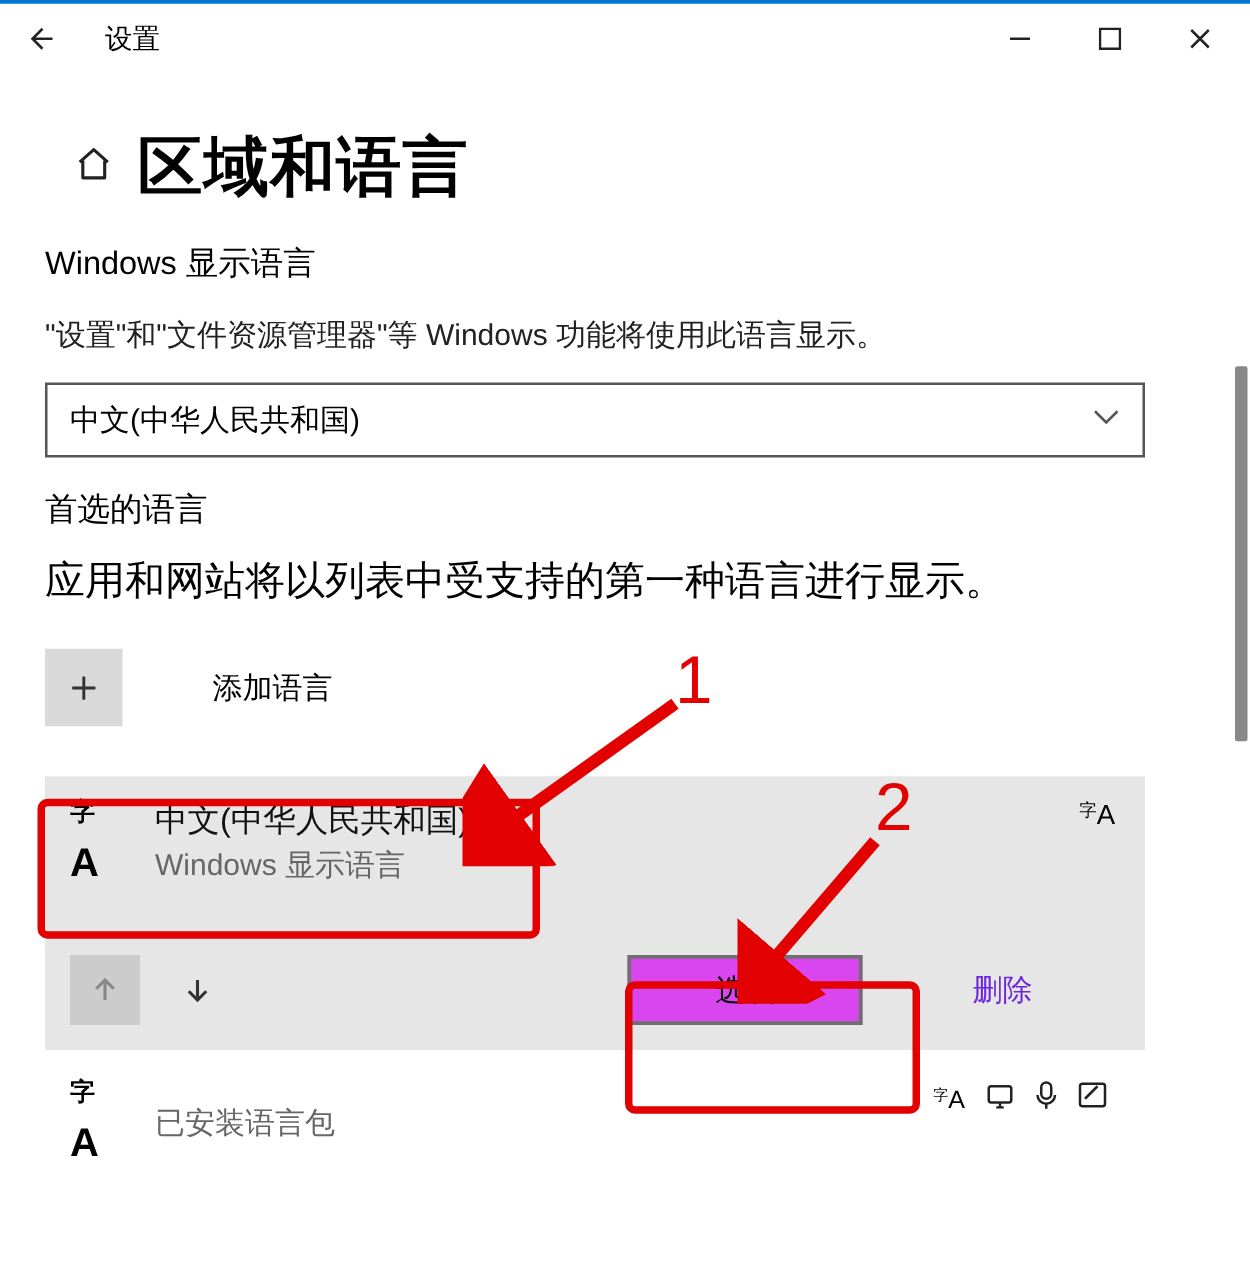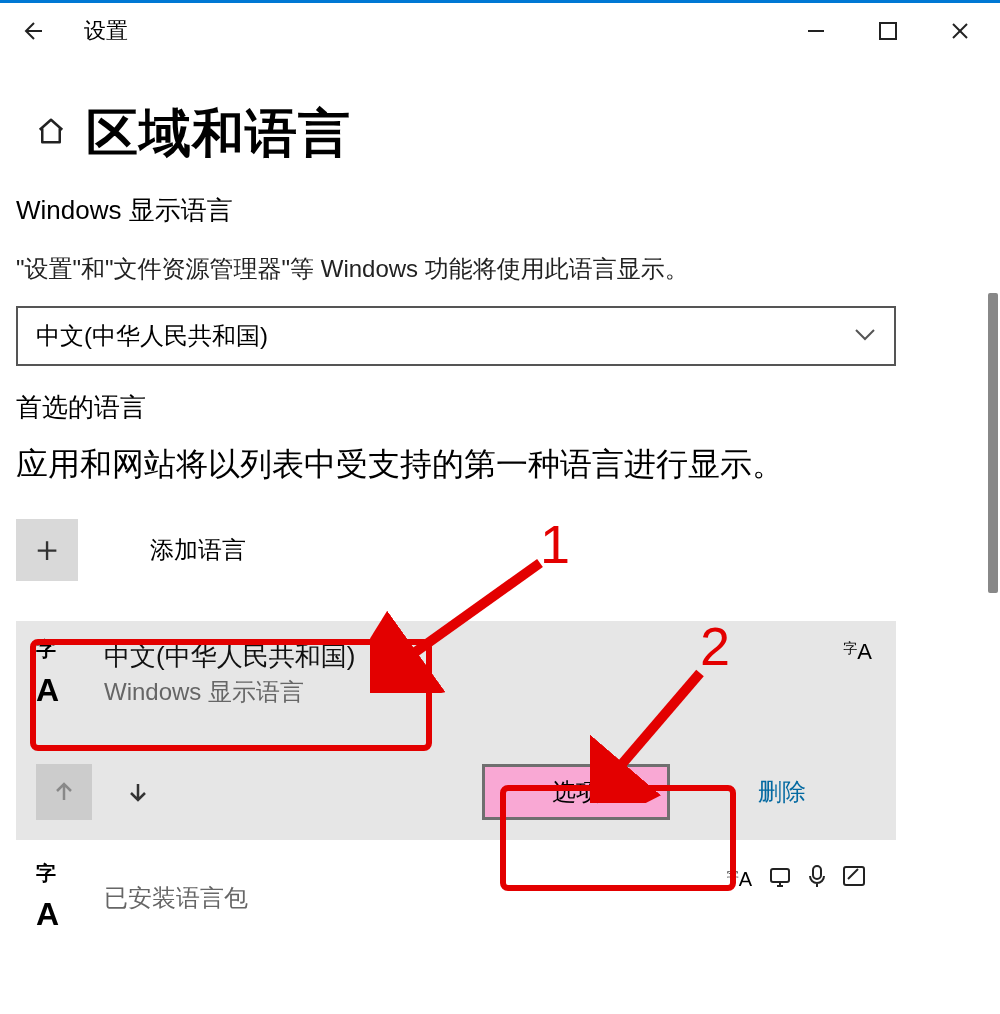--- a/index.html
+++ b/index.html
@@ -33,24 +33,25 @@
   }
   .win-btn {
     width: 72px; height: 56px;
     display: flex; align-items: center; justify-content: center;
     font-size: 18px;
   }
   .header {
     display: flex;
     align-items: center;
     padding: 40px 16px 20px 36px;
+    margin-left: 24px;
   }
   .home-icon { font-size: 28px; margin-right: 20px; }
   .page-title { font-size: 52px; font-weight: 600; letter-spacing:1px;}
-  .content { padding: 0 16px; }
+  .content { padding: 0 36px; }
   .section-heading {
     font-size: 26px; font-weight: 400; margin-top: 4px;
   }
   .section-desc {
     font-size: 24px; color: #222; margin-top: 24px; line-height: 1.4;
   }
   .dropdown {
     margin-top: 20px;
     border: 2px solid #555;
     height: 60px;
@@ -106,29 +107,29 @@
   }
   .arrow-btn {
     width: 56px; height: 56px;
     background: #ccc;
     display: flex; align-items: center; justify-content: center;
     font-size: 26px; color: #777;
   }
   .spacer { flex: 1; }
   .opt-btn {
     width: 188px; height: 56px;
-    background: #f9a8d4;
+    background: #d946ef;
     border: 3px solid #6f6f6f;
     display: flex; align-items: center; justify-content: center;
     font-size: 24px;
   }
   .del-btn {
     width: 188px; height: 56px;
     display: flex; align-items: center; justify-content: center;
-    font-size: 24px; color: #0369a1;
+    font-size: 24px; color: #6d28d9;
   }
   .lang-item2 {
     margin-top: 30px;
     display: flex; align-items: center;
     width: 880px;
     padding-left: 20px;
     position: relative;
   }
   .lang-item2 .status-icons {
     position: absolute; right: 30px; top: -6px;

